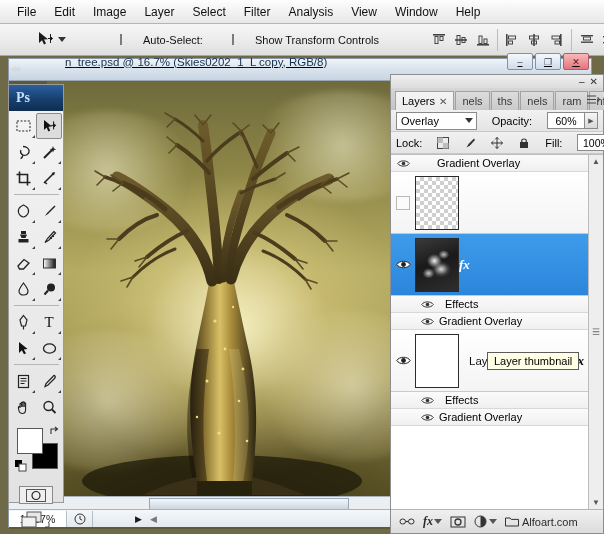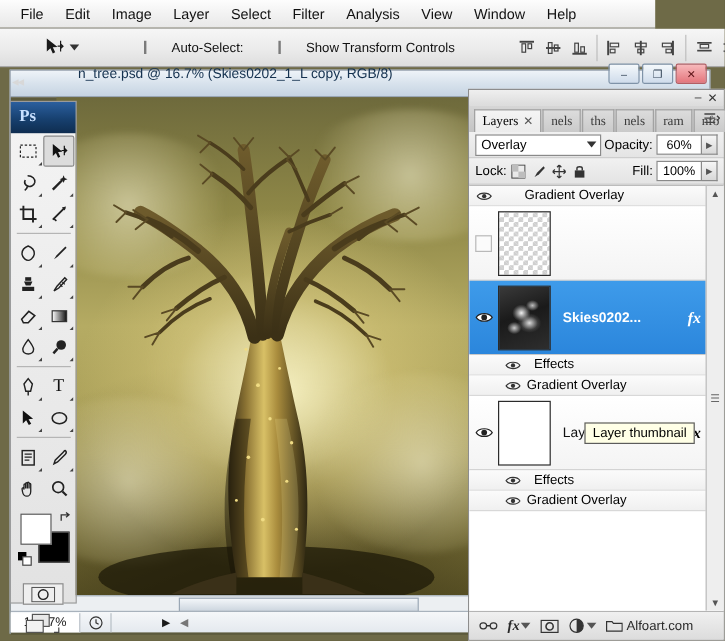--- a/index.html
+++ b/index.html
@@ -6,21 +6,21 @@
   body {
     width: 604px; height: 534px; overflow: hidden;
     font-family: "Liberation Sans", sans-serif;
     font-size: 11px; color: #000;
     background: #6e6a47;
     position: relative;
   }
 
   
   .menubar {
-    position: absolute; left: 0; top: 0; width: 546px; height: 24px;
+    position: absolute; left: 0; top: 0; width: 604px; height: 24px;
     background: linear-gradient(to bottom,#fdfdfd 0%,#f2f2f2 50%,#e8e8e8 100%);
     border-bottom: 1px solid #b4b4b4;
     display: flex; align-items: center; padding-left: 8px;
   }
   .menubar .mi {
     padding: 3px 9px; font-size: 12px; color: #111; cursor: default;
     white-space: nowrap;
   }
 
   
@@ -62,20 +62,21 @@
     position: absolute; left: 8px; top: 58px; width: 584px; height: 470px;
     background: #d6dde4;
     border: 1px solid #8d99a6;
   }
   .doc-titlebar {
     height: 22px; width: 100%;
     background: linear-gradient(to bottom,#eef3f8 0%,#d9e3ed 48%,#c6d4e2 100%);
     border-bottom: 1px solid #9aa7b5;
     display:flex; align-items:center; justify-content:space-between;
     padding: 0 2px 16px 56px;
+    text-decoration: underline;
   }
   .doc-title {
     font-size: 11.5px; color: #14314f; white-space: nowrap; overflow: hidden;
   }
   .winbtns { display:flex; gap: 2px; }
   .winbtn {
     width: 26px; height: 17px; border:1px solid #7f93a8; border-radius:2px;
     background: linear-gradient(to bottom,#f4f8fb,#cfdceb);
     display:flex; align-items:center; justify-content:center;
     font-size: 9px; color:#2b3d50;
@@ -184,29 +185,29 @@
   .lp-tabs {
     height: 22px; display:flex; align-items:flex-end;
     background: linear-gradient(to bottom,#d6d6d6,#c4c4c4);
     padding-left: 4px; position:relative;
   }
   .lp-tab {
     height: 19px; padding: 0 6px; font-size: 11px;
     display:flex; align-items:center; gap:4px;
     background: linear-gradient(to bottom,#dcdcdc,#cacaca);
     border: 1px solid #a2a2a2; border-bottom:none; color:#3a3a3a;
-    margin-right:1px; white-space:nowrap;font-family:Liberation Serif, serif;
+    margin-right:1px; white-space:nowrap;
   }
   .lp-tab.active {
     background: linear-gradient(to bottom,#f4f4f4,#ececec); color:#000;
   }
   .tab-x { font-size:10px; color:#555; }
   .lp-menu { position:absolute; right:3px; bottom:3px; font-size:11px; color:#333; }
   .lp-row {
-    height: 22px; display:flex; align-items:center; gap:3px; padding: 0 5px;
+    height: 22px; display:flex; align-items:center; gap:15px; padding: 0 5px;
     background: linear-gradient(to bottom,#f1f1f1,#e4e4e4);
     border-bottom: 1px solid #c8c8c8; font-size:11px;
   }
   .mini-field {
     height:17px; border:1px solid #8a8a8a; background:#fff;
     display:flex; align-items:center; justify-content:center;
     font-size:10.5px; padding: 0 3px; min-width: 38px;
   }
   .spin { width:13px; height:17px; border:1px solid #8a8a8a; border-left:none;
     background:linear-gradient(to bottom,#f6f6f6,#d8d8d8);
@@ -810,21 +811,20 @@
       </div>
 
       <div class="layer-row selected">
         <div class="eye-col">
           <svg width="15" height="11" viewBox="0 0 15 11">
               <path d="M0.8 5.5 C3.4 1.2 11.6 1.2 14.2 5.5 C11.6 9.8 3.4 9.8 0.8 5.5 Z" fill="#fff" stroke="#222"></path>
               <circle cx="7.5" cy="5.5" r="2.4" fill="#222"></circle>
             </svg>
         </div>
         <div class="thumb clouds"></div>
-        <div class="lname">Skies0202...</div>
         <span class="fx-badge">fx</span>
       </div>
 
       <div class="effect-row">
         <div class="eye-col" style="margin-left:24px">
           <svg width="13" height="9" viewBox="0 0 13 9">
               <path d="M0.7 4.5 C3 1 10 1 12.3 4.5 C10 8 3 8 0.7 4.5 Z" fill="none" stroke="#333"></path>
               <circle cx="6.5" cy="4.5" r="1.8" fill="#333"></circle>
             </svg>
         </div>

